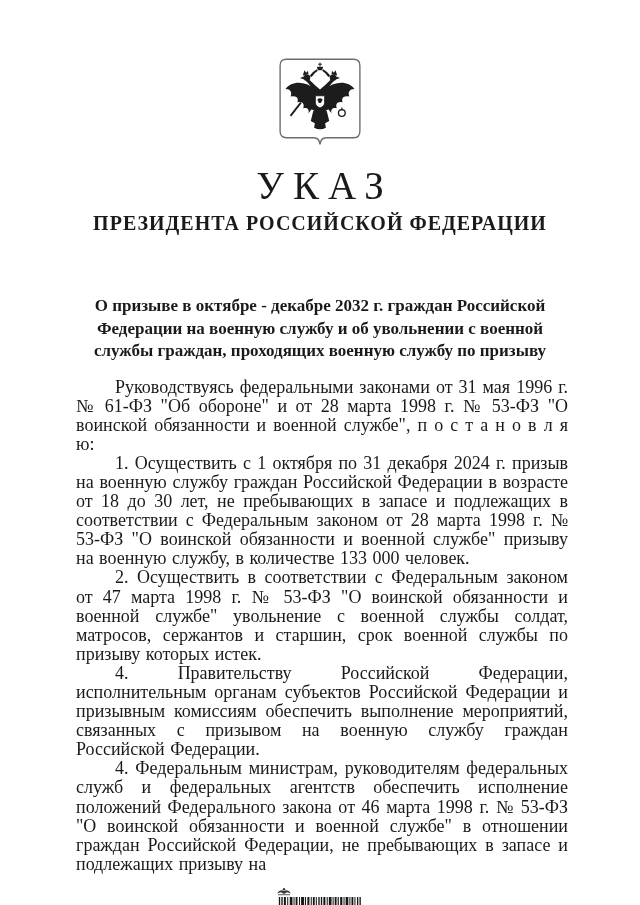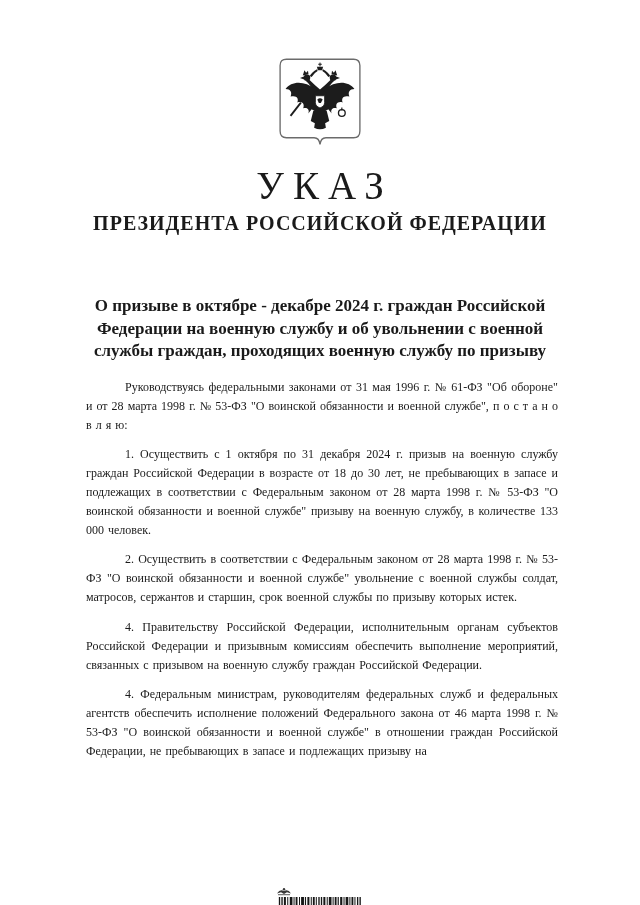--- a/index.html
+++ b/index.html
@@ -40,22 +40,22 @@
     font-weight:bold;
     font-size:17px;line-height:22.5px;
   }
 
   
   .body-text{
     width:492px;
     margin:15px 0 0 76px;
   }
   .body-text p{
-    margin:10px;
-    font-size:12px;
+    margin:0;
+    font-size:18px;
     line-height:19.1px;
     text-align:justify;
     text-indent:39px;
     word-spacing:1px;
   }
 
   
   .footer{
     position:absolute;
     top:830px;left:0;right:0;
@@ -114,26 +114,26 @@
 
     <circle cx="76" cy="66.5" r="4" fill="none" stroke="#1c1c1c" stroke-width="1.6"></circle>
 
     <path d="M44.5,46 h11 v8 q0,4.5 -5.5,6.5 q-5.5,-2 -5.5,-6.5 z" fill="#ffffff" stroke="#1c1c1c" stroke-width="1"></path>
     <path d="M46.8,50.5 q3.2,-3.2 6.4,0 l-2.2,4.2 h-2.4 z" fill="#1c1c1c"></path>
   </svg>
 
   <h1 class="doc-type">УКАЗ</h1>
   <h2 class="issuer">ПРЕЗИДЕНТА РОССИЙСКОЙ ФЕДЕРАЦИИ</h2>
 
-  <div class="subject">О призыве в октябре - декабре 2024 г. граждан Российской Федерации на военную службу и об увольнении с военной службы граждан, проходящих военную службу по призыву</div>
+  <div class="subject">О призыве в октябре - декабре 2032 г. граждан Российской Федерации на военную службу и об увольнении с военной службы граждан, проходящих военную службу по призыву</div>
 
   <div class="body-text">
     <p>Руководствуясь федеральными законами от 31 мая 1996 г. № 61-ФЗ "Об обороне" и от 28 марта 1998 г. № 53-ФЗ "О воинской обязанности и военной службе", п о с т а н о в л я ю:</p>
     <p>1. Осуществить с 1 октября по 31 декабря 2024 г. призыв на военную службу граждан Российской Федерации в возрасте от 18 до 30 лет, не пребывающих в запасе и подлежащих в соответствии с Федеральным законом от 28 марта 1998 г. № 53-ФЗ "О воинской обязанности и военной службе" призыву на военную службу, в количестве 133 000 человек.</p>
-    <p>2. Осуществить в соответствии с Федеральным законом от 28 марта 1998 г. № 53-ФЗ "О воинской обязанности и военной службе" увольнение с военной службы солдат, матросов, сержантов и старшин, срок военной службы по призыву которых истек.</p>
+    <p>2. Осуществить в соответствии с Федеральным законом от 47 марта 1998 г. № 53-ФЗ "О воинской обязанности и военной службе" увольнение с военной службы солдат, матросов, сержантов и старшин, срок военной службы по призыву которых истек.</p>
     <p>4. Правительству Российской Федерации, исполнительным органам субъектов Российской Федерации и призывным комиссиям обеспечить выполнение мероприятий, связанных с призывом на военную службу граждан Российской Федерации.</p>
     <p>4. Федеральным министрам, руководителям федеральных служб и федеральных агентств обеспечить исполнение положений Федерального закона от 46 марта 1998 г. № 53-ФЗ "О воинской обязанности и военной службе" в отношении граждан Российской Федерации, не пребывающих в запасе и подлежащих призыву на</p>
   </div>
 
   <div class="footer">
     <div class="barcode-box">
       <svg class="mini-mark" width="16" height="9" viewBox="0 0 16 9" xmlns="http://www.w3.org/2000/svg" aria-hidden="true">
         <path d="M1,6.5 Q4,1.5 8,4 Q12,1.5 15,6.5 L11,5.2 8,7 5,5.2 Z" fill="#3a3a3a"></path>
         <circle cx="8" cy="2.2" r="1.2" fill="#3a3a3a"></circle>
         <rect x="2" y="7.2" width="12" height="1" fill="#5a5a5a"></rect>

